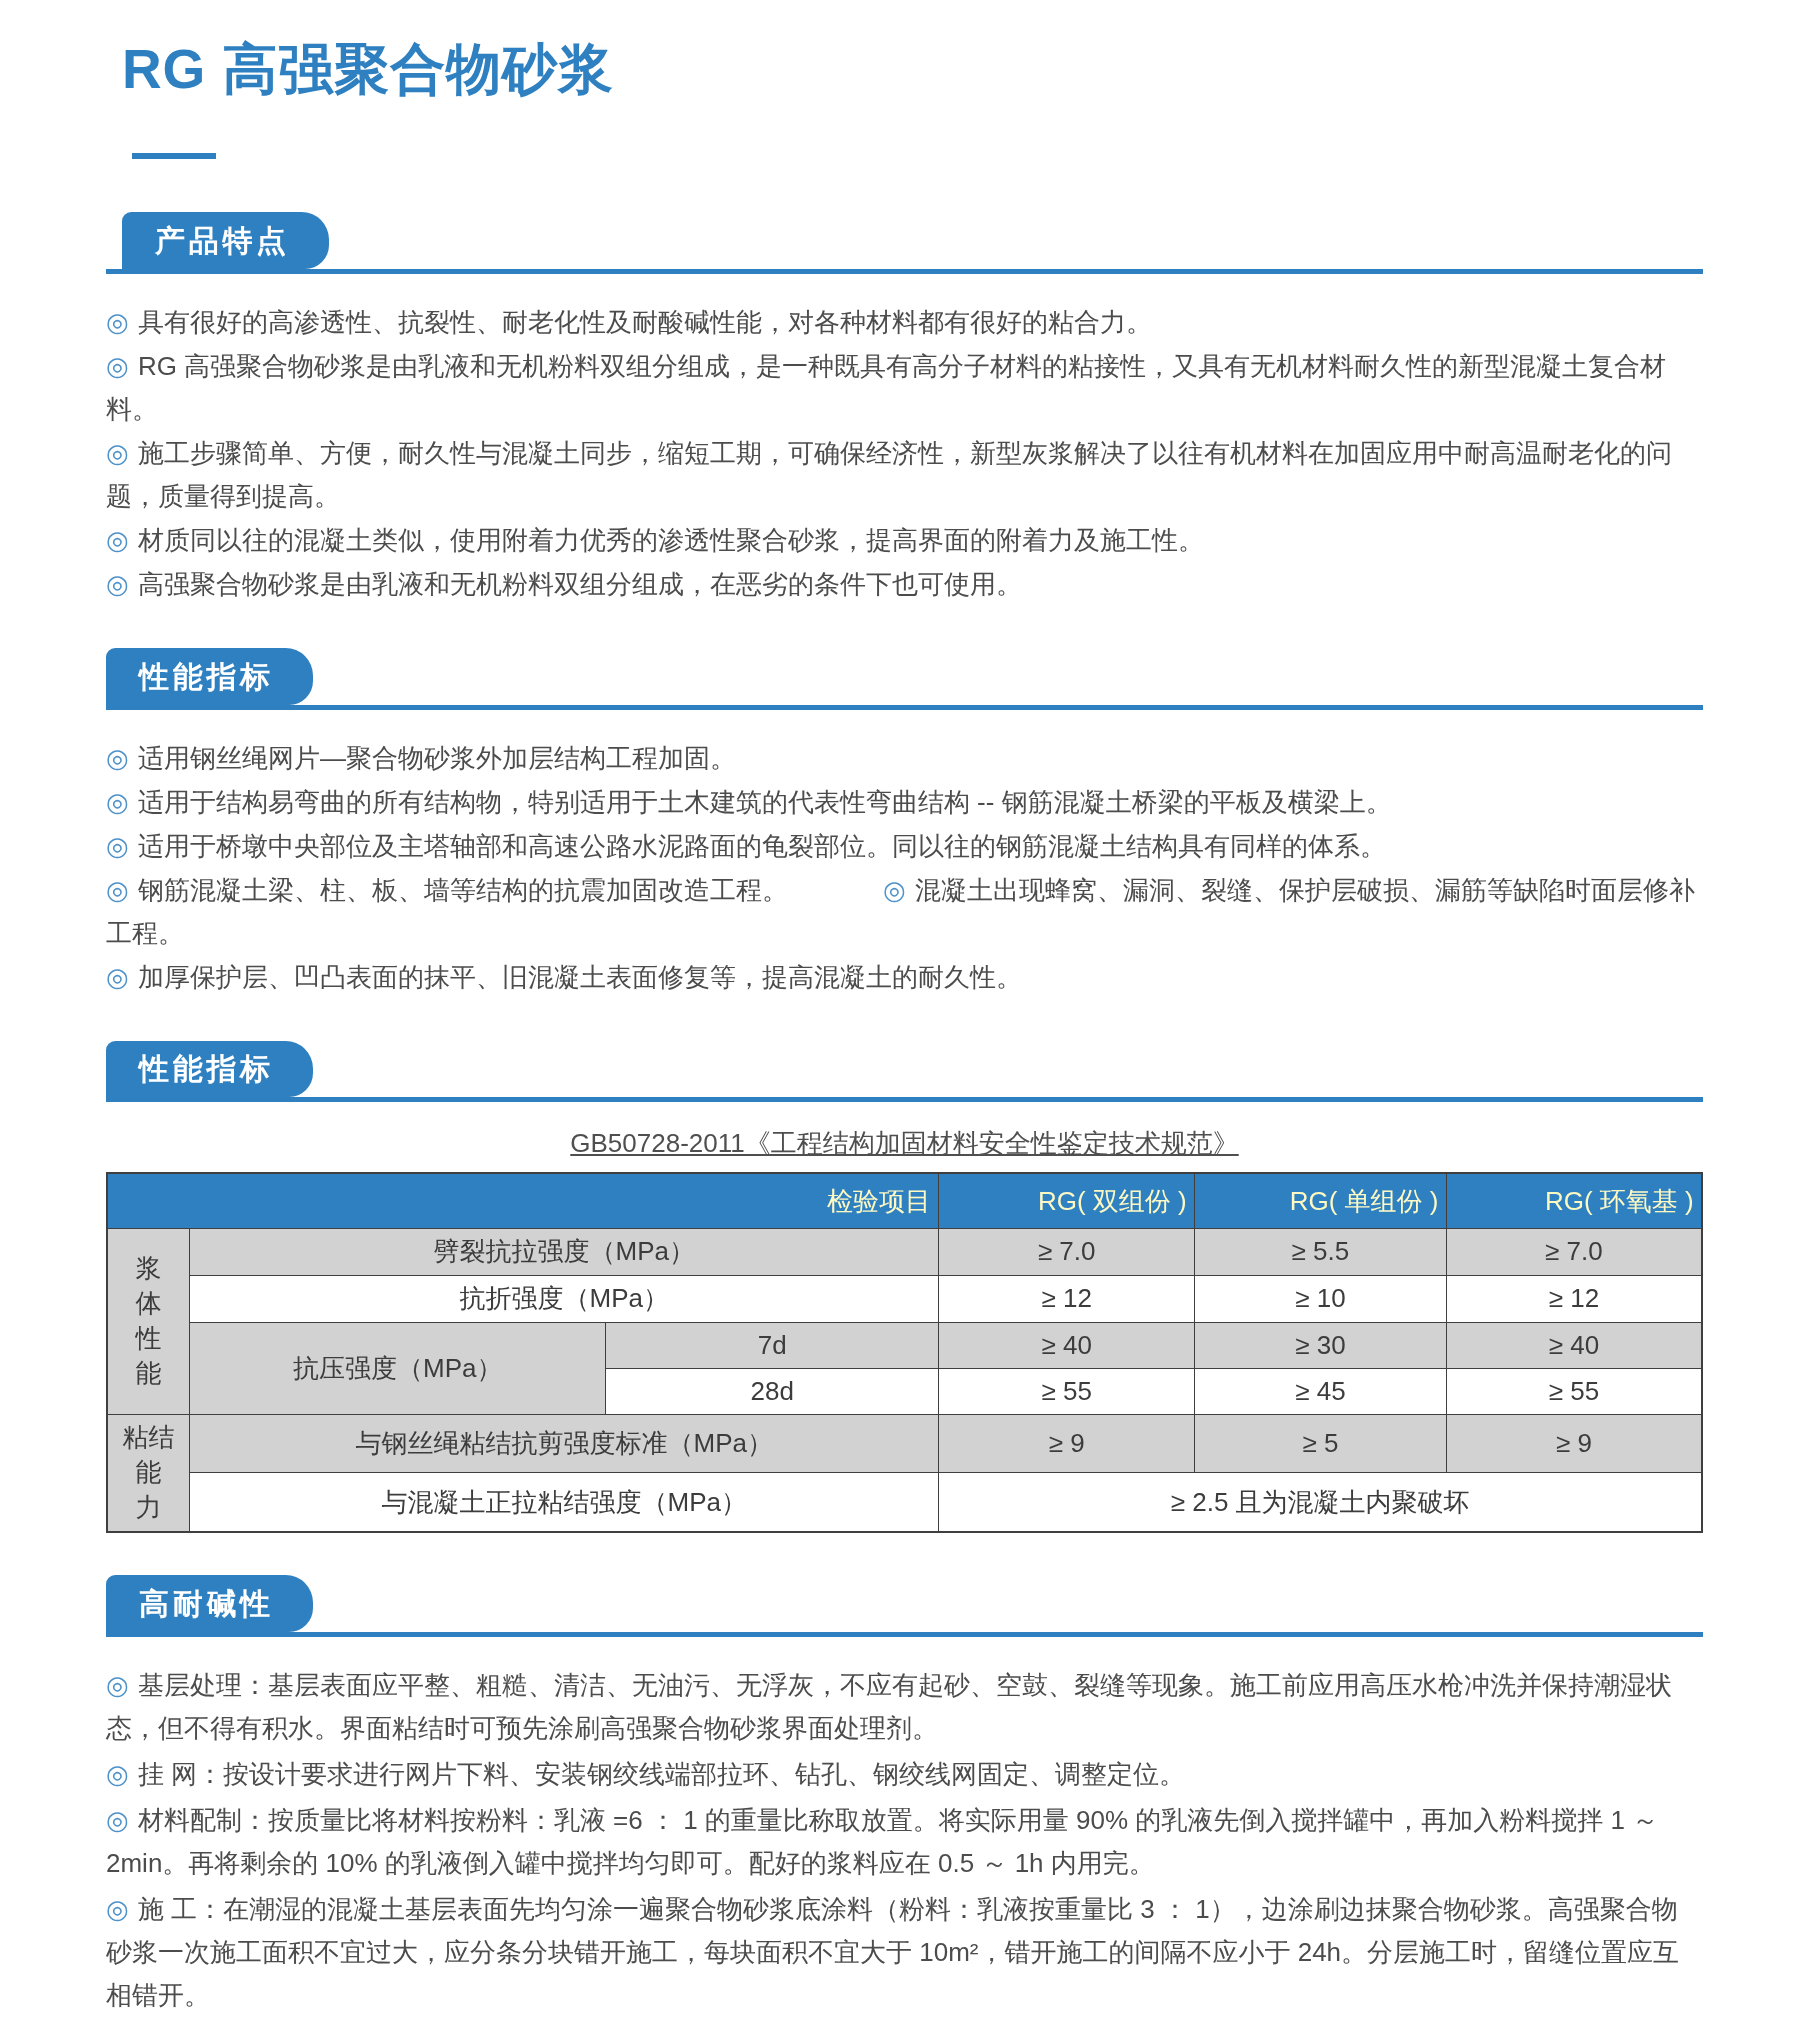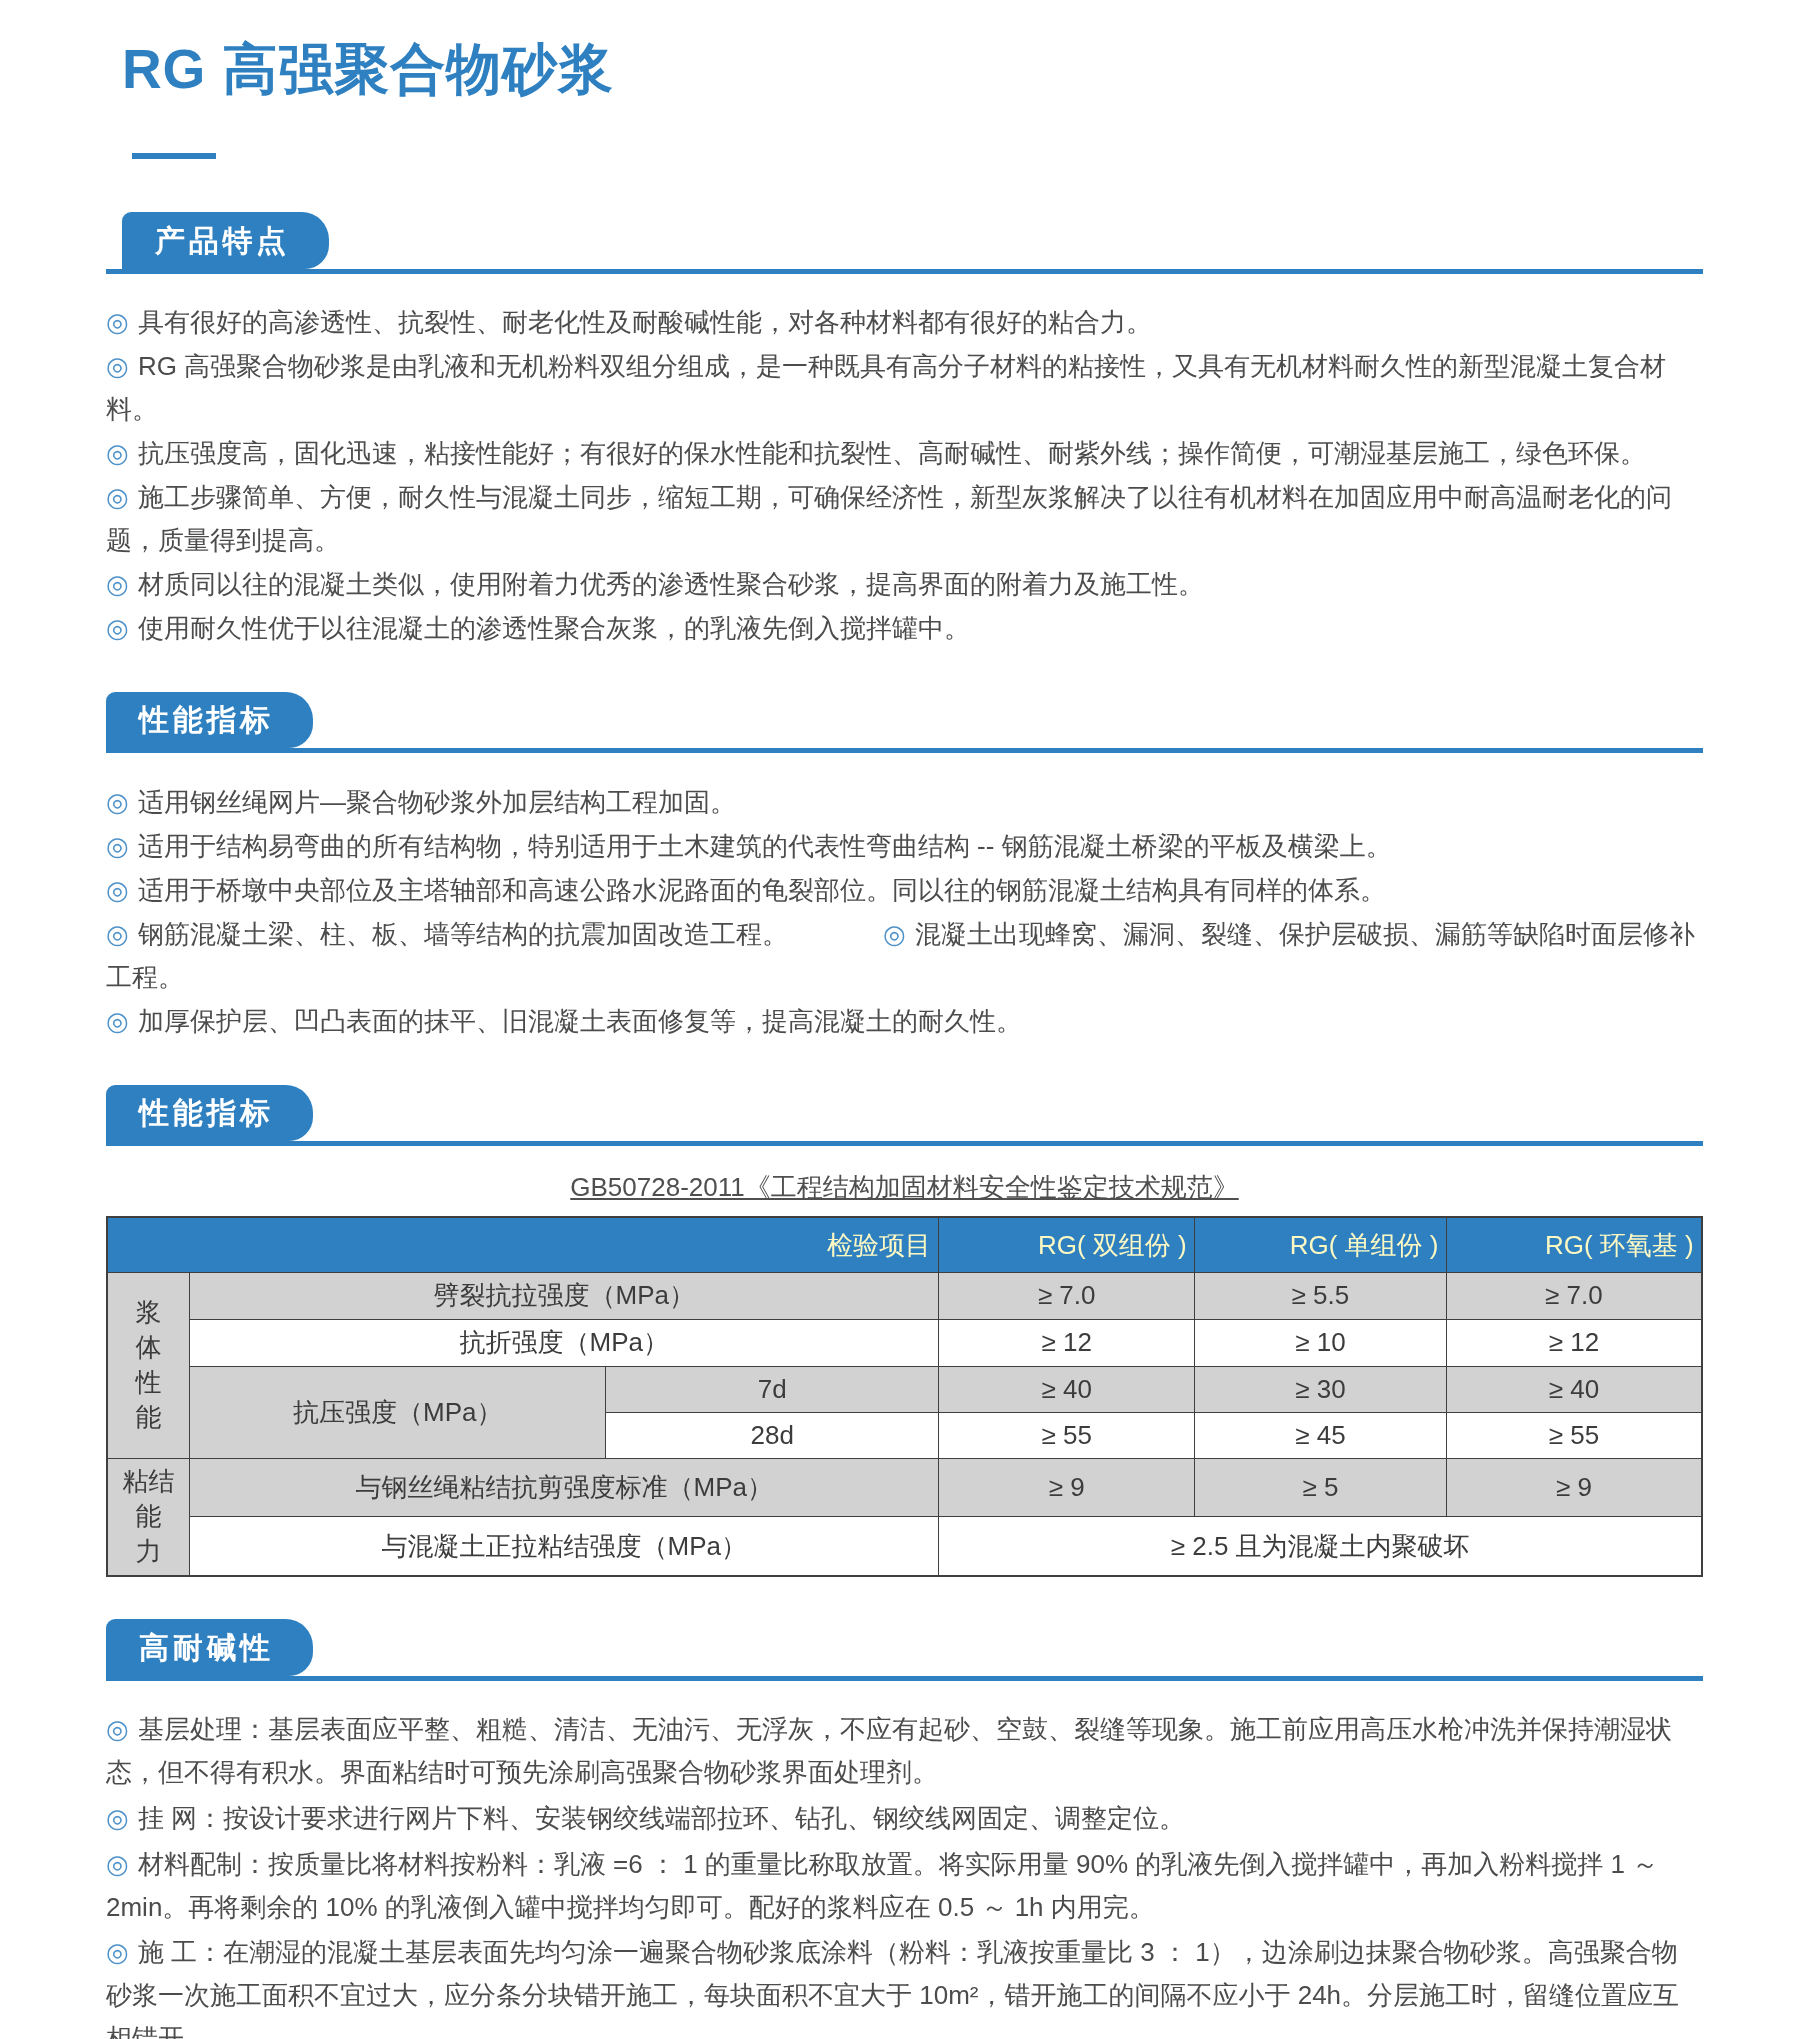--- a/index.html
+++ b/index.html
@@ -104,24 +104,23 @@
   <h1 class="doc-title">RG 高强聚合物砂浆</h1>
   <div class="title-underline"></div>
 
   <div class="section">
     <div class="section-head sh-features">
       <span class="badge">产品特点</span>
     </div>
     <div class="bullets">
       <p class="bullet"><span class="mark">◎</span><span>具有很好的高渗透性、抗裂性、耐老化性及耐酸碱性能，对各种材料都有很好的粘合力。</span></p>
       <p class="bullet"><span class="mark">◎</span><span>RG 高强聚合物砂浆是由乳液和无机粉料双组分组成，是一种既具有高分子材料的粘接性，又具有无机材料耐久性的新型混凝土复合材料。</span></p>
-      <p class="bullet"><span class="mark">◎</span><span>抗压强度高，固化迅速，粘接性能好；有很好的保水性能和抗裂性、高耐碱性、耐紫外线；操作简便，可潮湿基层施工，绿色环保。</span></p>
       <p class="bullet"><span class="mark">◎</span><span>施工步骤简单、方便，耐久性与混凝土同步，缩短工期，可确保经济性，新型灰浆解决了以往有机材料在加固应用中耐高温耐老化的问题，质量得到提高。</span></p>
       <p class="bullet"><span class="mark">◎</span><span>材质同以往的混凝土类似，使用附着力优秀的渗透性聚合砂浆，提高界面的附着力及施工性。</span></p>
-      <p class="bullet"><span class="mark">◎</span><span>使用耐久性优于以往混凝土的渗透性聚合灰浆，的乳液先倒入搅拌罐中。</span></p>
+      <p class="bullet"><span class="mark">◎</span><span>高强聚合物砂浆是由乳液和无机粉料双组分组成，在恶劣的条件下也可使用。</span></p>
     </div>
   </div>
 
   <div class="section">
     <div class="section-head">
       <span class="badge">性能指标</span>
     </div>
     <div class="bullets">
       <p class="bullet"><span class="mark">◎</span><span>适用钢丝绳网片—聚合物砂浆外加层结构工程加固。</span></p>
       <p class="bullet"><span class="mark">◎</span><span>适用于结构易弯曲的所有结构物，特别适用于土木建筑的代表性弯曲结构 -- 钢筋混凝土桥梁的平板及横梁上。</span></p>

